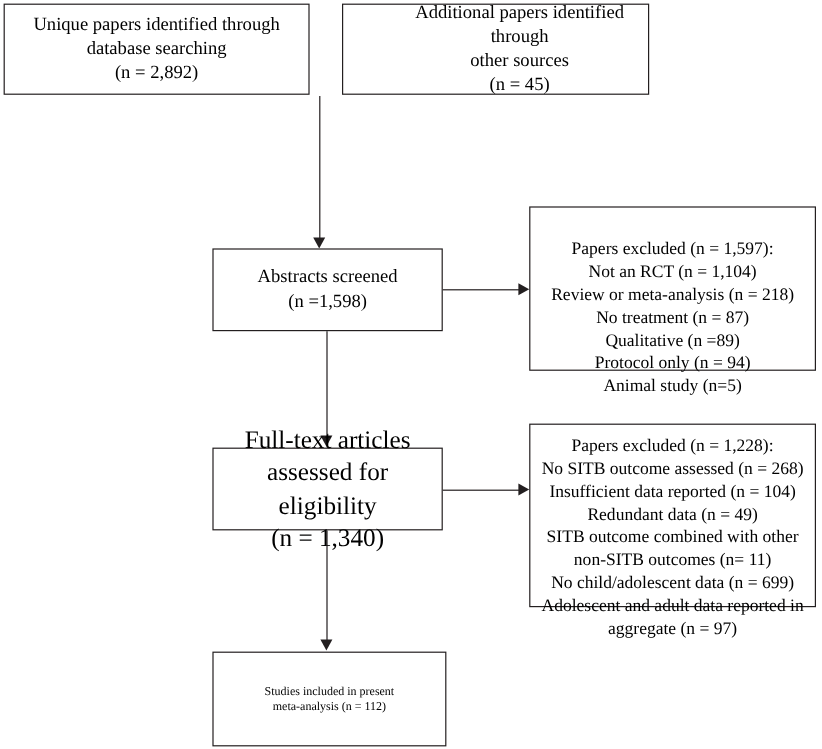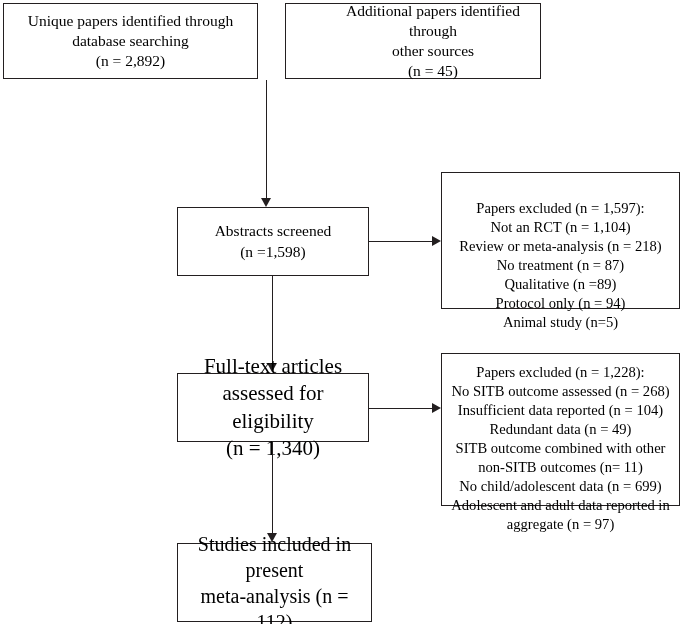--- a/index.html
+++ b/index.html
@@ -31,21 +31,21 @@
     width: 100%;
     line-height: 1.30;
     white-space: pre-line;
     padding: 0 4px;
   }
   
   #box-database      { left: 3px;   top: 3px;   width: 255px; height: 76px;  font-size: 15.5px; }
   #box-other-sources { left: 285px; top: 3px;   width: 256px; height: 76px;  font-size: 15.5px; padding-left: 40px; }
   #box-abstracts     { left: 177px; top: 207px; width: 192px; height: 69px;  font-size: 15.5px; }
   #box-fulltext      { left: 177px; top: 373px; width: 192px; height: 69px;  font-size: 21px; }
-  #box-included      { left: 177px; top: 543px; width: 195px; height: 79px;  font-size: 20px; }
+  #box-included      { left: 177px; top: 543px; width: 195px; height: 79px;  font-size: 10px; }
   #box-excluded-1    { left: 441px; top: 172px; width: 239px; height: 137px; font-size: 14.6px;
                        align-items: flex-start; padding-top: 26px; }
   #box-excluded-2    { left: 441px; top: 341px; width: 239px; height: 153px; font-size: 14.6px;
                        align-items: flex-start; padding-top: 9px; margin-top: 12px; }
 
   
   .vline {
     position: absolute;
     width: 0;
     border-left: 1.4px solid #231f20;

